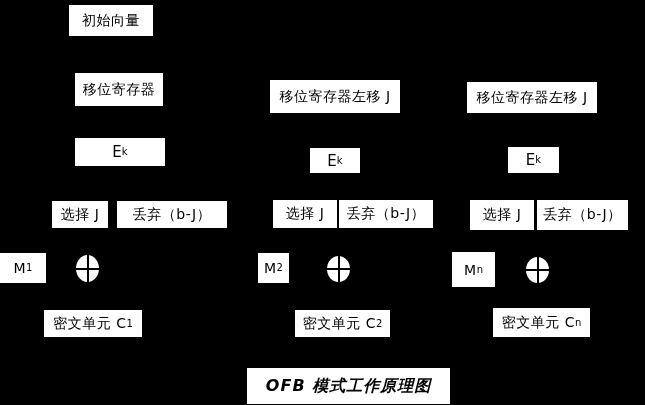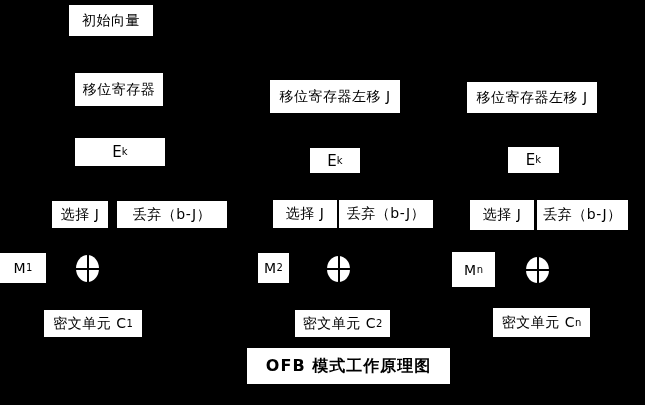--- a/index.html
+++ b/index.html
@@ -123,15 +123,15 @@
       <sub>n</sub>
   </div>
 
   <div class="xor" style="left:526px; top:257px; width:23px; height:26px;"></div>
 
   <div class="box" style="left:493px; top:308px; width:97px; height:29px;">
     <span>密文单元 C</span>
       <sub>n</sub>
   </div>
 
-  <div class="box title-box" style="left:247px; top:348px; width:203px; height:36px;">OFB 模式工作原理图</div>
+  <div class="box title-box" style="left:247px; top:368px; width:203px; height:36px;font-style:italic;">OFB 模式工作原理图</div>
 
 </div>
 
 </body></html>

